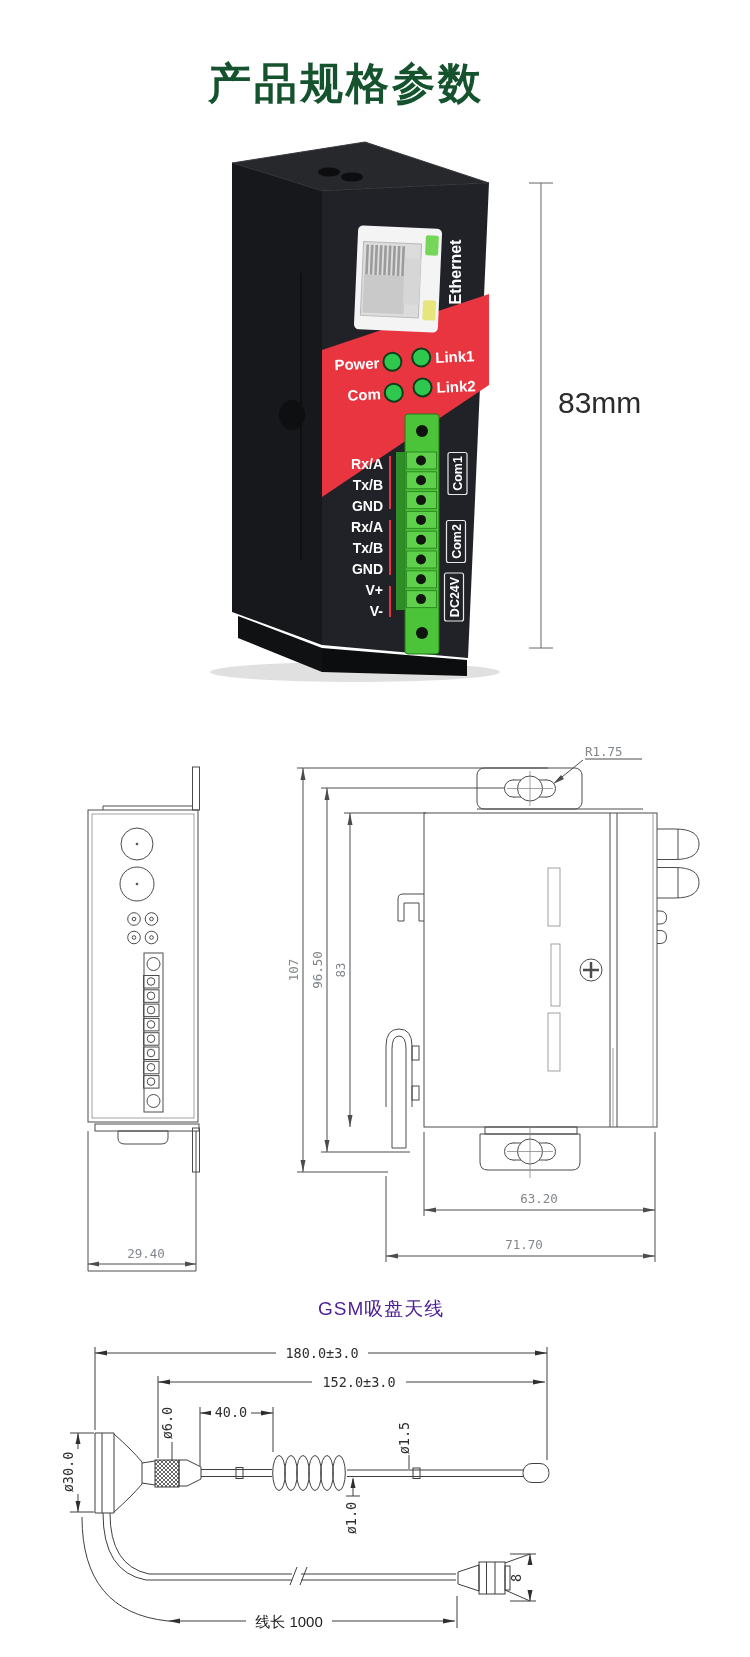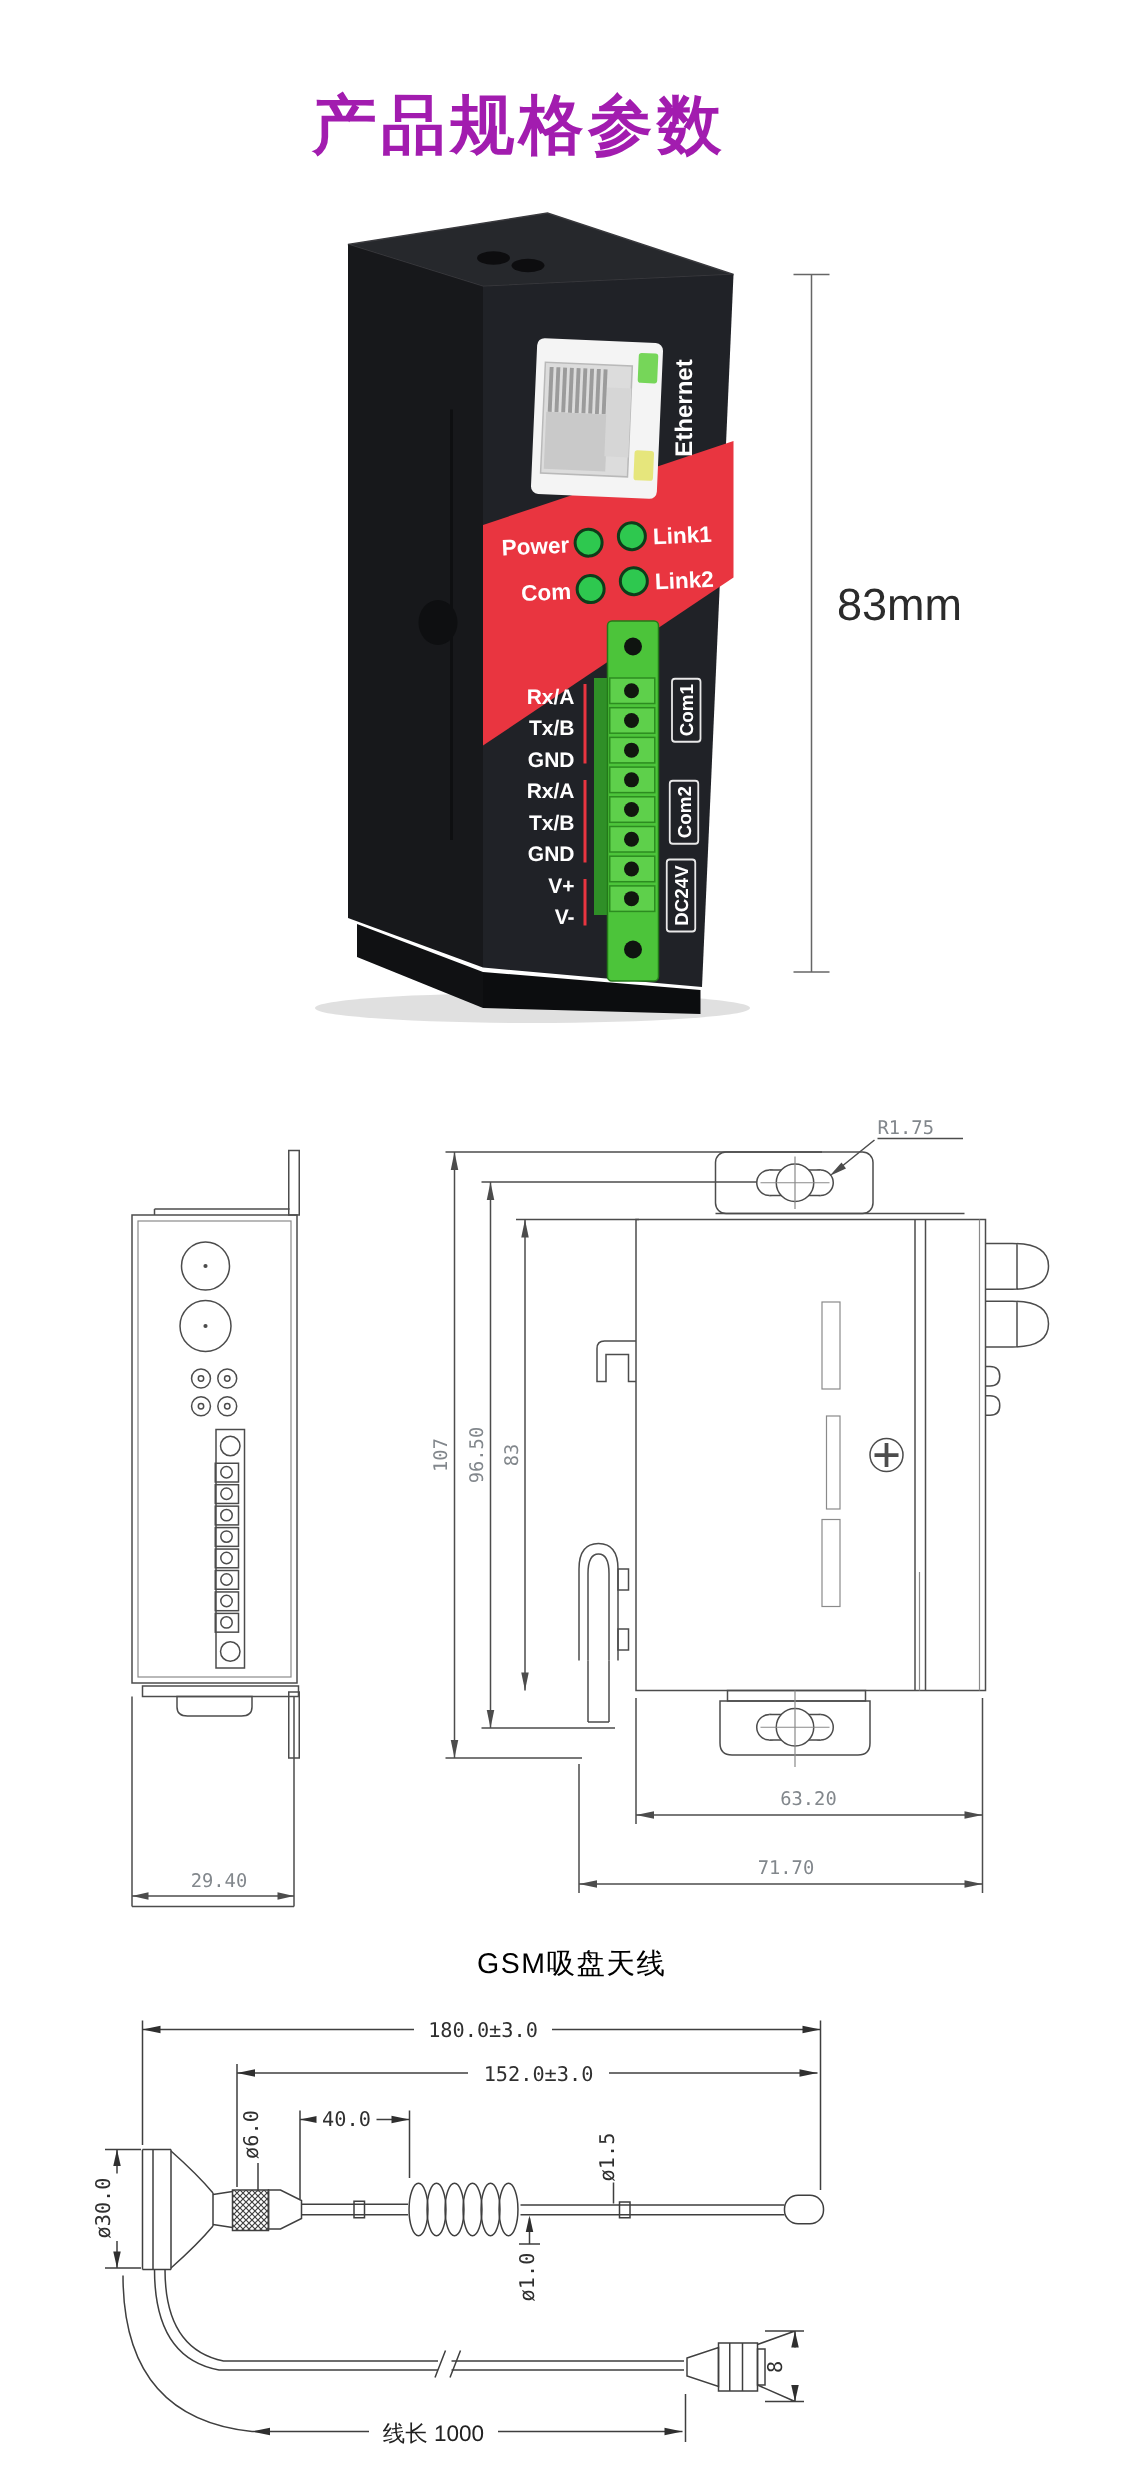--- a/index.html
+++ b/index.html
@@ -1,20 +1,20 @@
 <!DOCTYPE html>
 <html><head>
 <meta charset="utf-8">
 <style>
   html,body{margin:0;padding:0;background:#fff;}
   #page{position:relative;width:750px;height:1657px;background:#ffffff;overflow:hidden;
         font-family:"Liberation Sans",sans-serif;}
   #title{position:absolute;left:208px;top:55px;font-size:43px;font-weight:700;
-         color:#a21caf;letter-spacing:3px;}
-  #gsm-label{position:absolute;left:318px;top:1296px;font-size:19px;color:#000000;letter-spacing:1px;}
+         color:#14532d;letter-spacing:3px;}
+  #gsm-label{position:absolute;left:318px;top:1296px;font-size:19px;color:#4c1d95;letter-spacing:1px;}
   svg{position:absolute;left:0;display:block;}
   #svg-device{top:130px;}
   #svg-drawings{top:690px;}
   #svg-antenna{top:1325px;}
   .cad{stroke:#4c4c4c;stroke-width:1;fill:none;}
   .cadthin{stroke:#8a8a8a;stroke-width:0.8;fill:none;}
   .dim{font-family:"DejaVu Sans Mono",monospace;font-size:12.5px;fill:#82878c;}
   .dimDark{font-family:"DejaVu Sans Mono",monospace;font-size:13.5px;fill:#2f2f2f;}
   .ah{fill:#4c4c4c;stroke:none;}
   .ahd{fill:#2f2f2f;stroke:none;}

